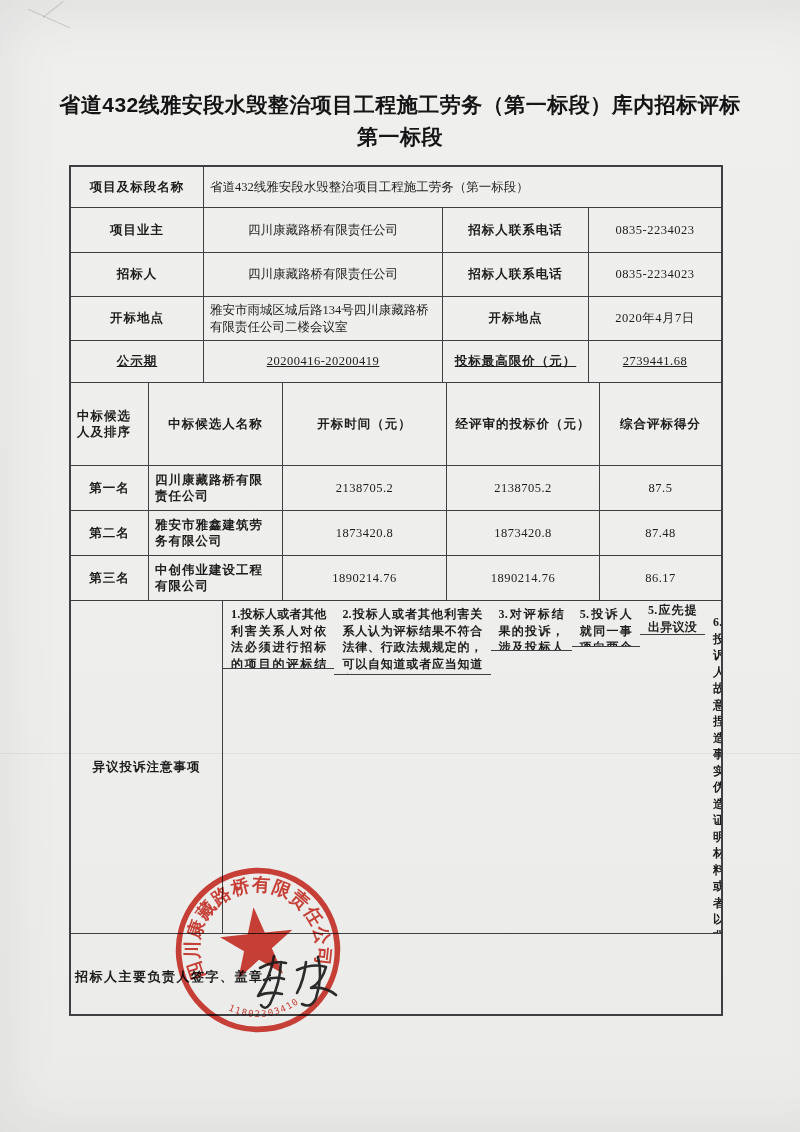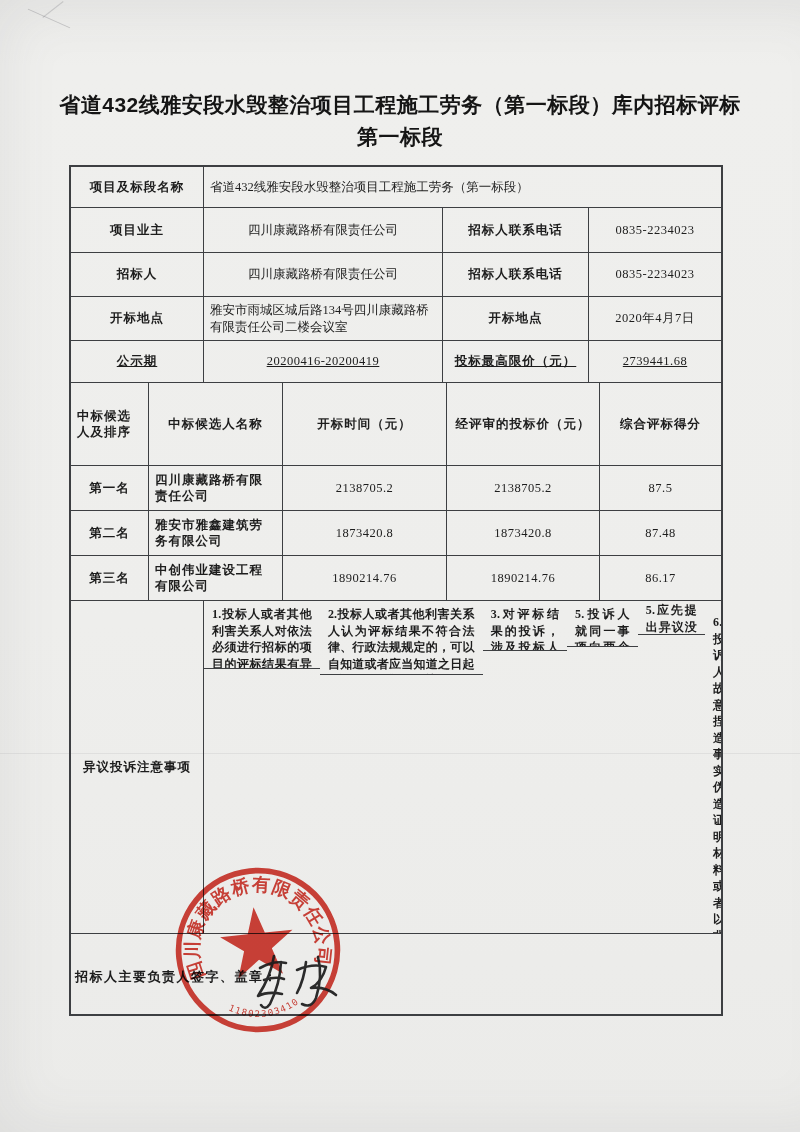--- a/index.html
+++ b/index.html
@@ -31,21 +31,21 @@
   .num{font-weight:normal;letter-spacing:.5px;}
 
   .iw1{width:133px;flex:none;} .iw2{width:239px;flex:none;} .iw3{width:146px;flex:none;} .iw4{flex:1;}
   .cw1{width:78px;flex:none;} .cw2{width:134px;flex:none;} .cw3{width:164px;flex:none;}
   .cw4{width:153px;flex:none;} .cw5{flex:1;}
 
   .h-r1{height:41px;} .h-r2{height:45px;} .h-r3{height:44px;} .h-r4{height:44px;} .h-r5{height:42px;text-decoration:underline;}
   .h-ch{height:83px;} .h-c{height:45px;}
 
   .notes{height:333px;}
-  .notes-label{width:133px;flex:none;box-sizing:border-box;border-right:1px solid #3d3f42;
+  .notes-label{width:152px;flex:none;box-sizing:border-box;border-right:1px solid #3d3f42;
         display:flex;align-items:center;justify-content:center;font-size:12.5px;
         font-weight:bold;letter-spacing:1px;}
   .notes-body{flex:1;display:flex;}
   .notice{box-sizing:border-box;border-bottom:1px solid #3d3f42;padding:5px 8px 0 8px;
         font-size:12px;line-height:16.5px;text-align:justify;font-weight:bold;
         letter-spacing:.2px;overflow:hidden;}
   .notice:last-child{border-bottom:none;}
   .n1{height:68px;} .n2{height:74px;} .n3{height:50px;} .n4{height:46px;}
   .n5{height:34px;padding-top:1px;} .n6{flex:1;padding-top:13px;}
 

